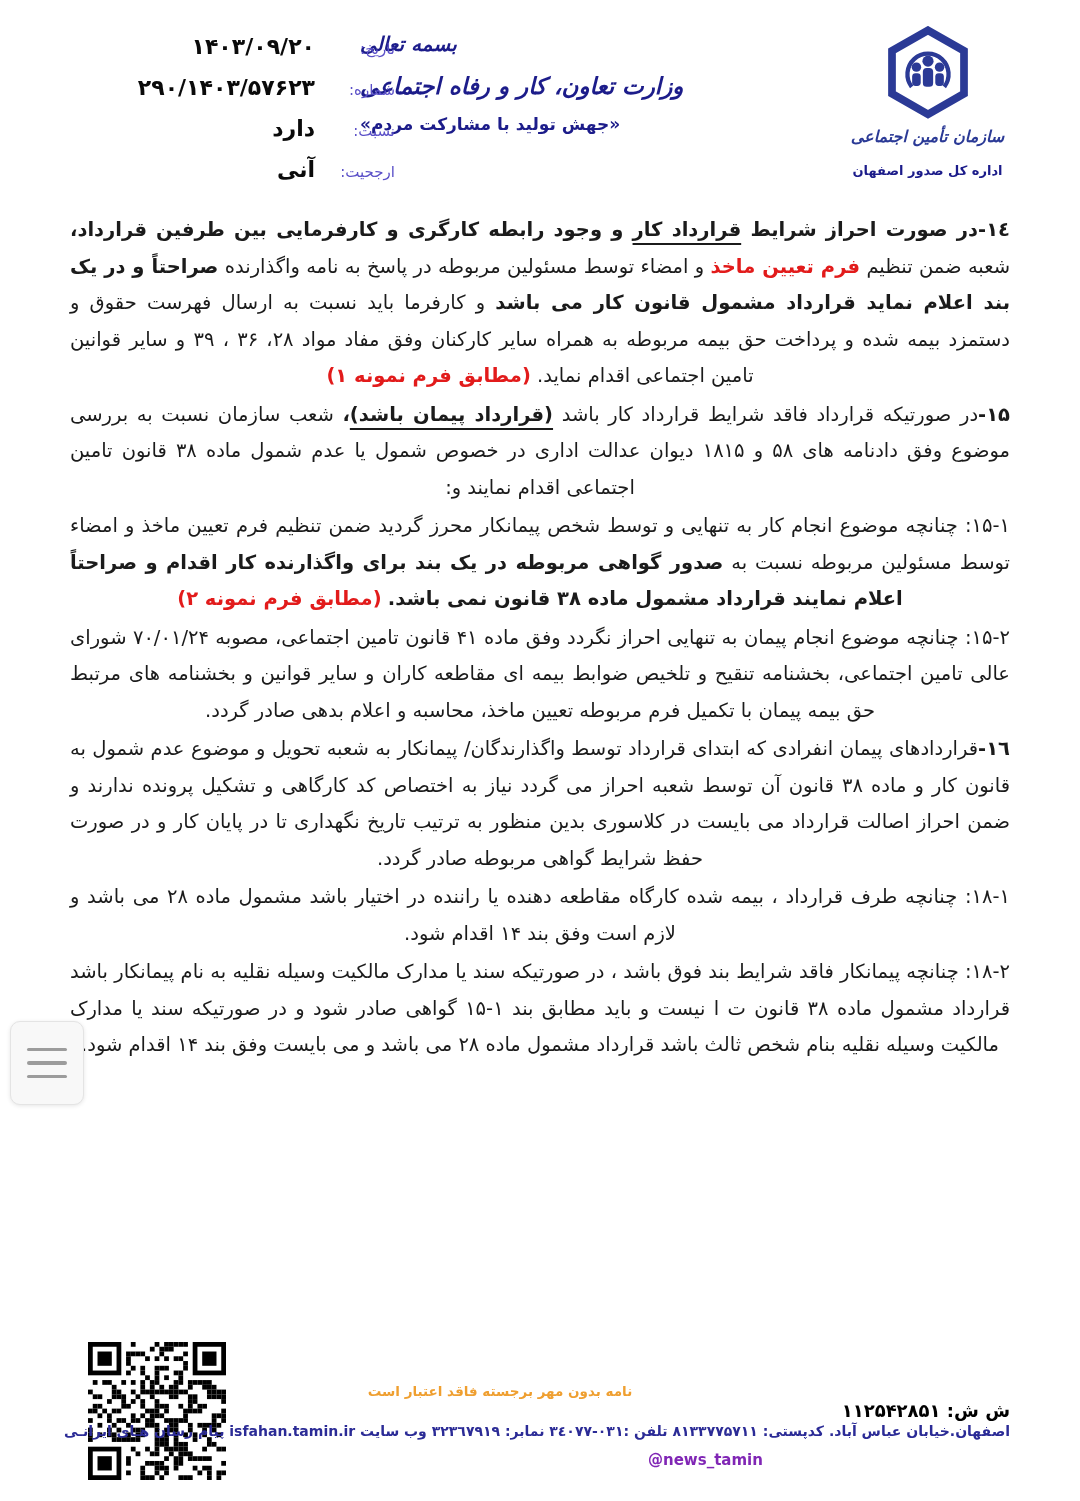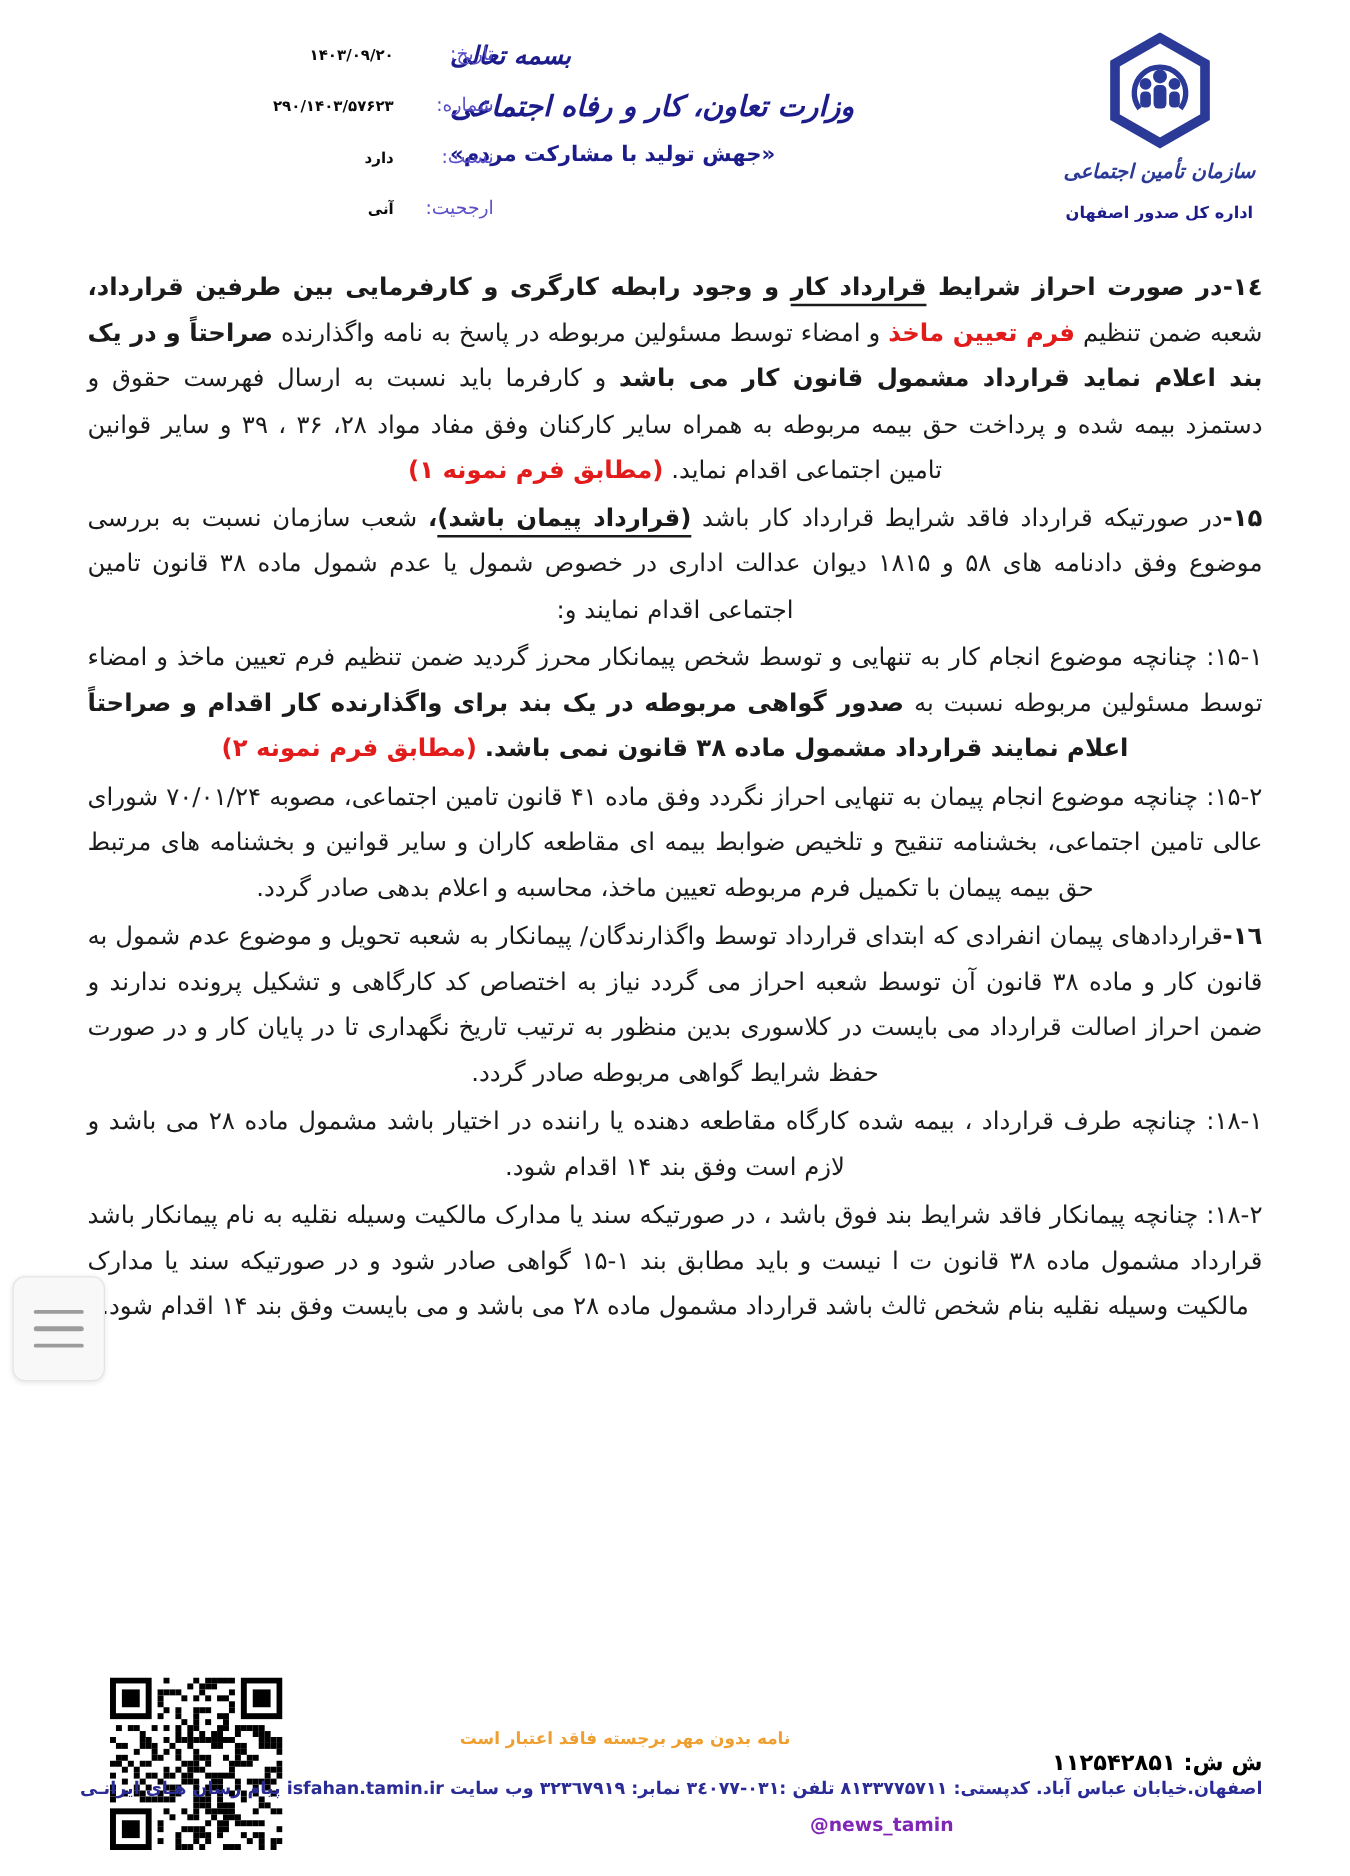--- a/index.html
+++ b/index.html
@@ -17,21 +17,21 @@
   .office{margin-top:17px;font-size:13px;font-weight:700;color:var(--navy);white-space:nowrap;}
 
   .center-block{position:absolute;top:32px;left:360px;width:440px;color:var(--navy);}
   .besmele{font-size:20px;font-weight:700;font-style:italic;}
   .ministry{margin-top:17px;font-size:23px;font-weight:700;font-style:italic;white-space:nowrap;}
   .slogan{margin-top:15px;font-size:17px;font-weight:700;}
 
   .meta{position:absolute;top:34px;left:95px;width:300px;direction:rtl;}
   .meta-row{display:flex;align-items:baseline;height:41px;}
   .meta-label{width:66px;font-size:15px;color:var(--label);flex:none;}
-  .meta-value{font-size:12px;font-weight:700;color:#0a0a0a;margin-right:14px;white-space:nowrap;}
+  .meta-value{font-size:22px;font-weight:700;color:#0a0a0a;margin-right:14px;white-space:nowrap;}
 
   
   .body{position:absolute;top:212px;right:70px;left:70px;direction:rtl;color:var(--text);}
   .para{margin:0 0 2px 0;font-size:19.5px;line-height:36.5px;
         text-align:justify;text-align-last:center;}
   .para.c{text-align:center;text-align-last:center;}
   .para.r{text-align:right;text-align-last:right;}
   .s-n{font-weight:400;}
   .s-b{font-weight:700;}
   .s-bu{font-weight:700;text-decoration:underline;text-decoration-thickness:2px;text-underline-offset:7px;}

